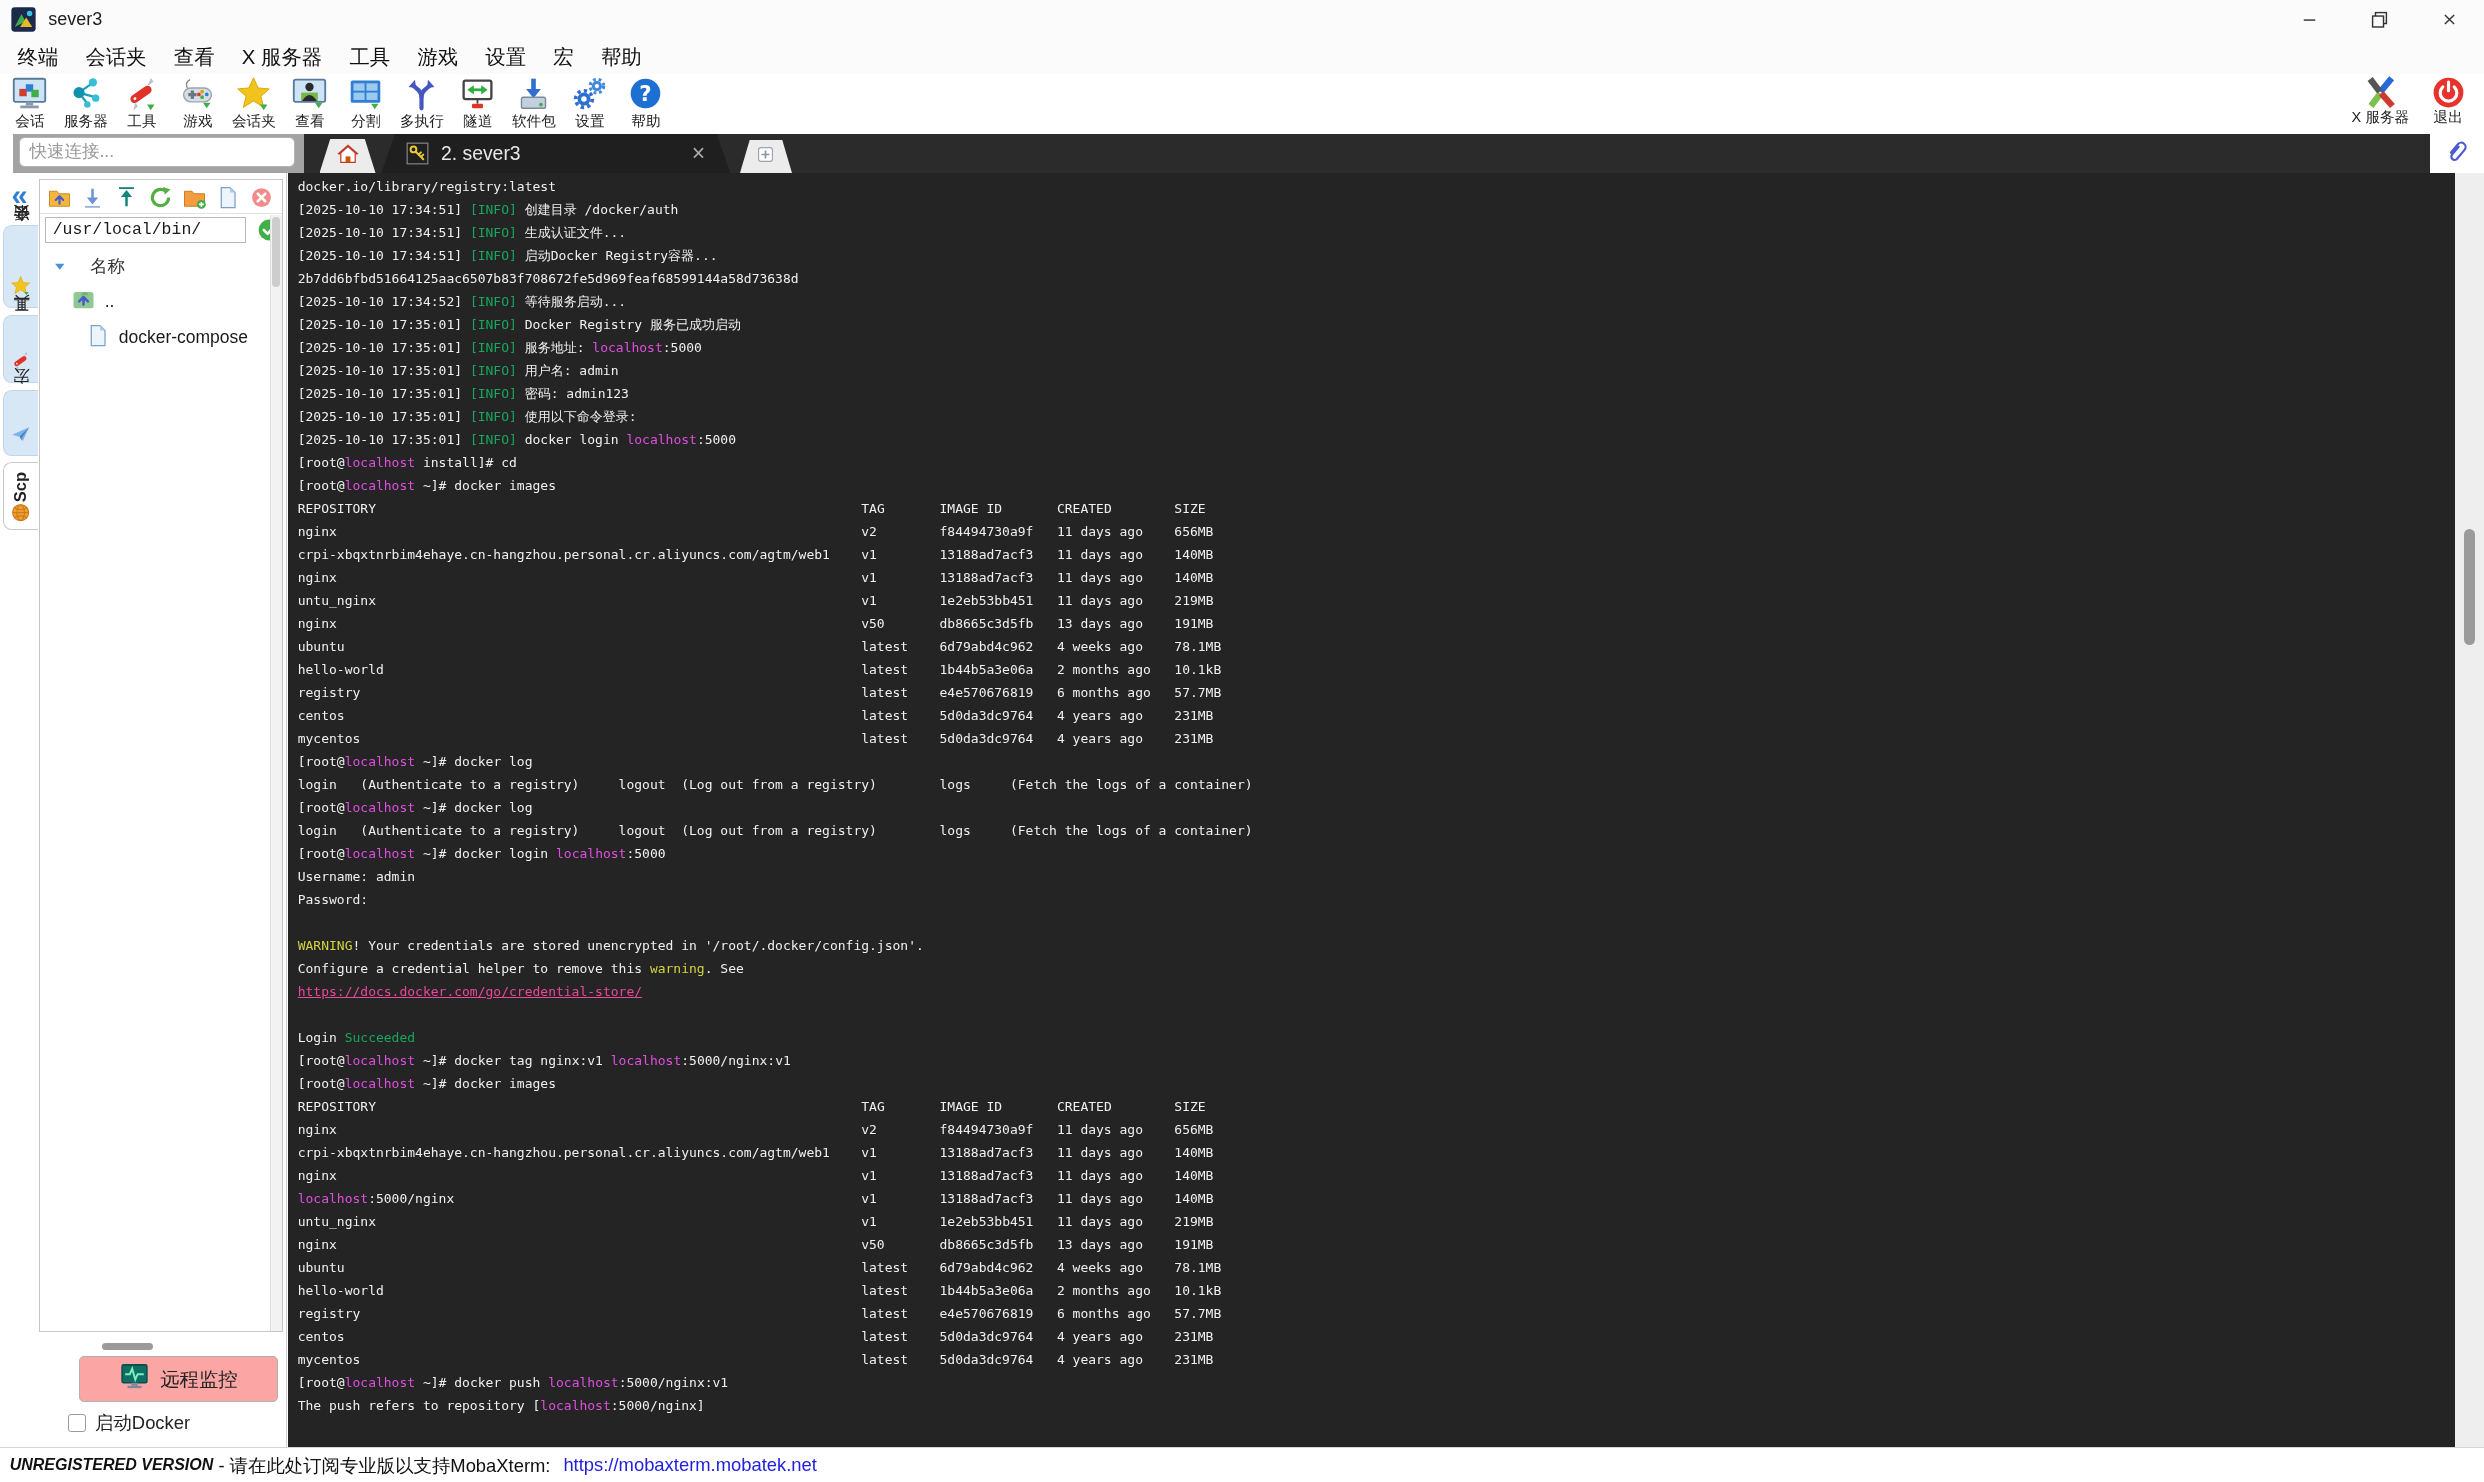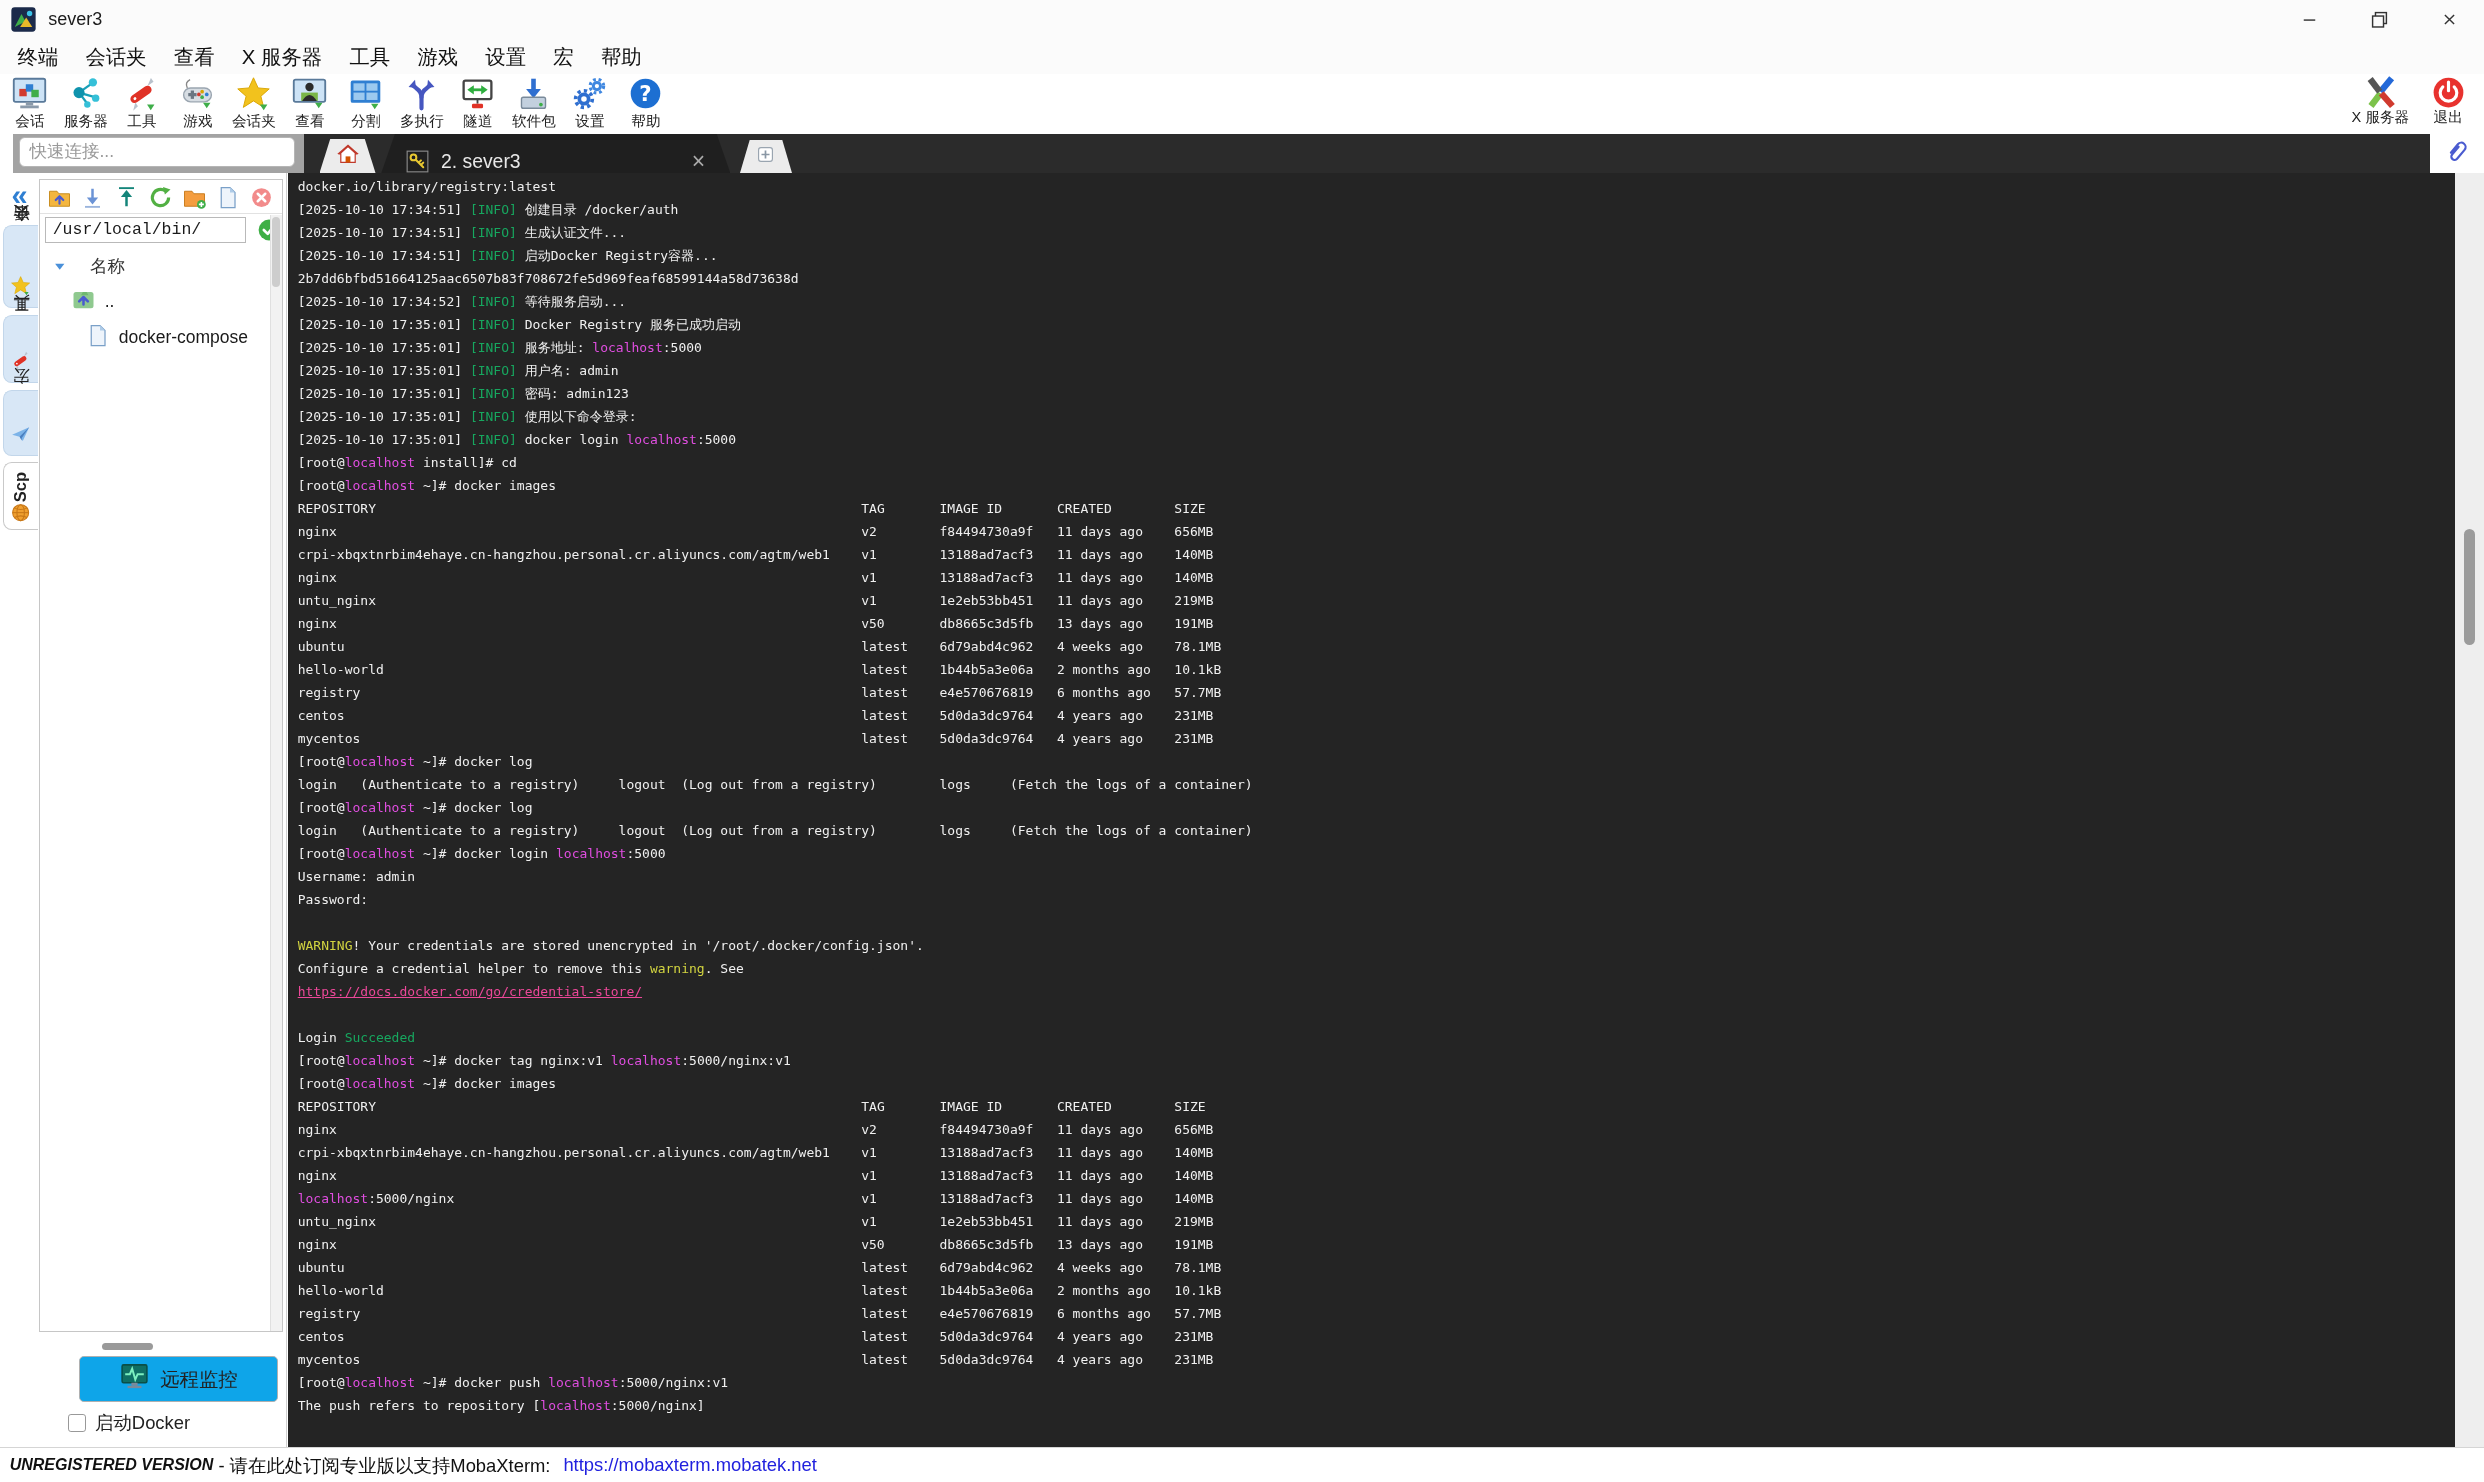--- a/index.html
+++ b/index.html
@@ -40,21 +40,21 @@
                color:#333; outline:none; font-family:"Liberation Sans",sans-serif; }
   #quickconn::placeholder { color:#9a9a9a; }
   #tabstrip { position:absolute; left:291px; right:54px; top:0; height:39px; background:#2b2b2b;
               display:flex; align-items:flex-end; }
   .tab-home { margin-left:15.5px; width:56px; height:34px; background:#ececec;
               clip-path:polygon(10.7px 0, calc(100% - 10.7px) 0, 100% 100%, 0 100%);
               display:flex; align-items:center; justify-content:center; }
   .tab-home svg { width:24px; height:24px; }
   .tab-session { margin-left:5.8px; width:349px; height:39px; background:#1f1f1f; color:#e8e8e8;
               clip-path:polygon(13.6px 0, calc(100% - 13.6px) 0, 100% 100%, 0 100%);
-              display:flex; align-items:flex-end; padding:0 25px; }
+              display:flex; align-items:center; padding:0 25px; }
   .tab-session .keyic, .tab-session .keyic svg { width:23px; height:23px; }
   .tab-session .tabname { font-size:19.4px; margin-left:11.6px; }
   .tab-session .tabclose { margin-left:auto; color:#aaaaaa; font-size:23px; line-height:23px; }
   .tab-new { margin-left:9.7px; width:52px; height:33px; background:#ececec;
               clip-path:polygon(9.7px 0, calc(100% - 9.7px) 0, 100% 100%, 0 100%);
               display:flex; align-items:center; justify-content:center; }
   .tab-new svg { width:23px; height:23px; }
   #clipzone { position:absolute; right:0; top:0; width:54px; height:39px; background:#ffffff;
               display:flex; align-items:center; justify-content:center; }
   #clipzone svg { width:29px; height:29px; }
@@ -95,21 +95,21 @@
   .treeitem { display:flex; align-items:center; gap:8.7px; padding:2.9px 1.9px; font-size:17.5px; color:#1a1a1a; }
   .treeitem svg { width:25px; height:25px; }
   .treeitem:nth-of-type(1){ padding-left:31px; }
   .treeitem:nth-of-type(2){ padding-left:45px; }
   #sb-side { position:absolute; right:0; top:35px; bottom:0; width:12.6px; background:#f2f2f2;
              border-left:1px solid #e0e0e0; }
   #sb-side-thumb { position:absolute; top:1.9px; left:1.9px; width:7.8px; height:70px;
              background:#cdcdcd; border-radius:3.9px; }
   #handle { position:absolute; left:63px; width:51px; bottom:97px; height:6.8px; border-radius:3.9px;
             background:#9a9a9a; }
-  #monbtn { position:absolute; left:40px; right:7.8px; bottom:45px; height:46px; background:#0ea5e9;
+  #monbtn { position:absolute; left:40px; right:7.8px; bottom:45px; height:46px; background:#fca5a5;
             border:1px solid #b0b0b0; border-radius:4.9px; display:flex; align-items:center;
             justify-content:center; gap:9.7px; font-size:19.4px; color:#222;
             font-family:"Liberation Sans",sans-serif; }
   #monbtn svg { width:31px; height:31px; }
   #followrow { position:absolute; left:29px; bottom:11.6px; display:flex; align-items:center;
                gap:8.7px; font-size:18.4px; color:#222; }
   #cbox { width:18.4px; height:18.4px; border:1px solid #999; border-radius:2.9px; background:#fff; }
 
   
   #terminal { position:absolute; left:288px; right:29px; top:0; bottom:0; background:#242424;

